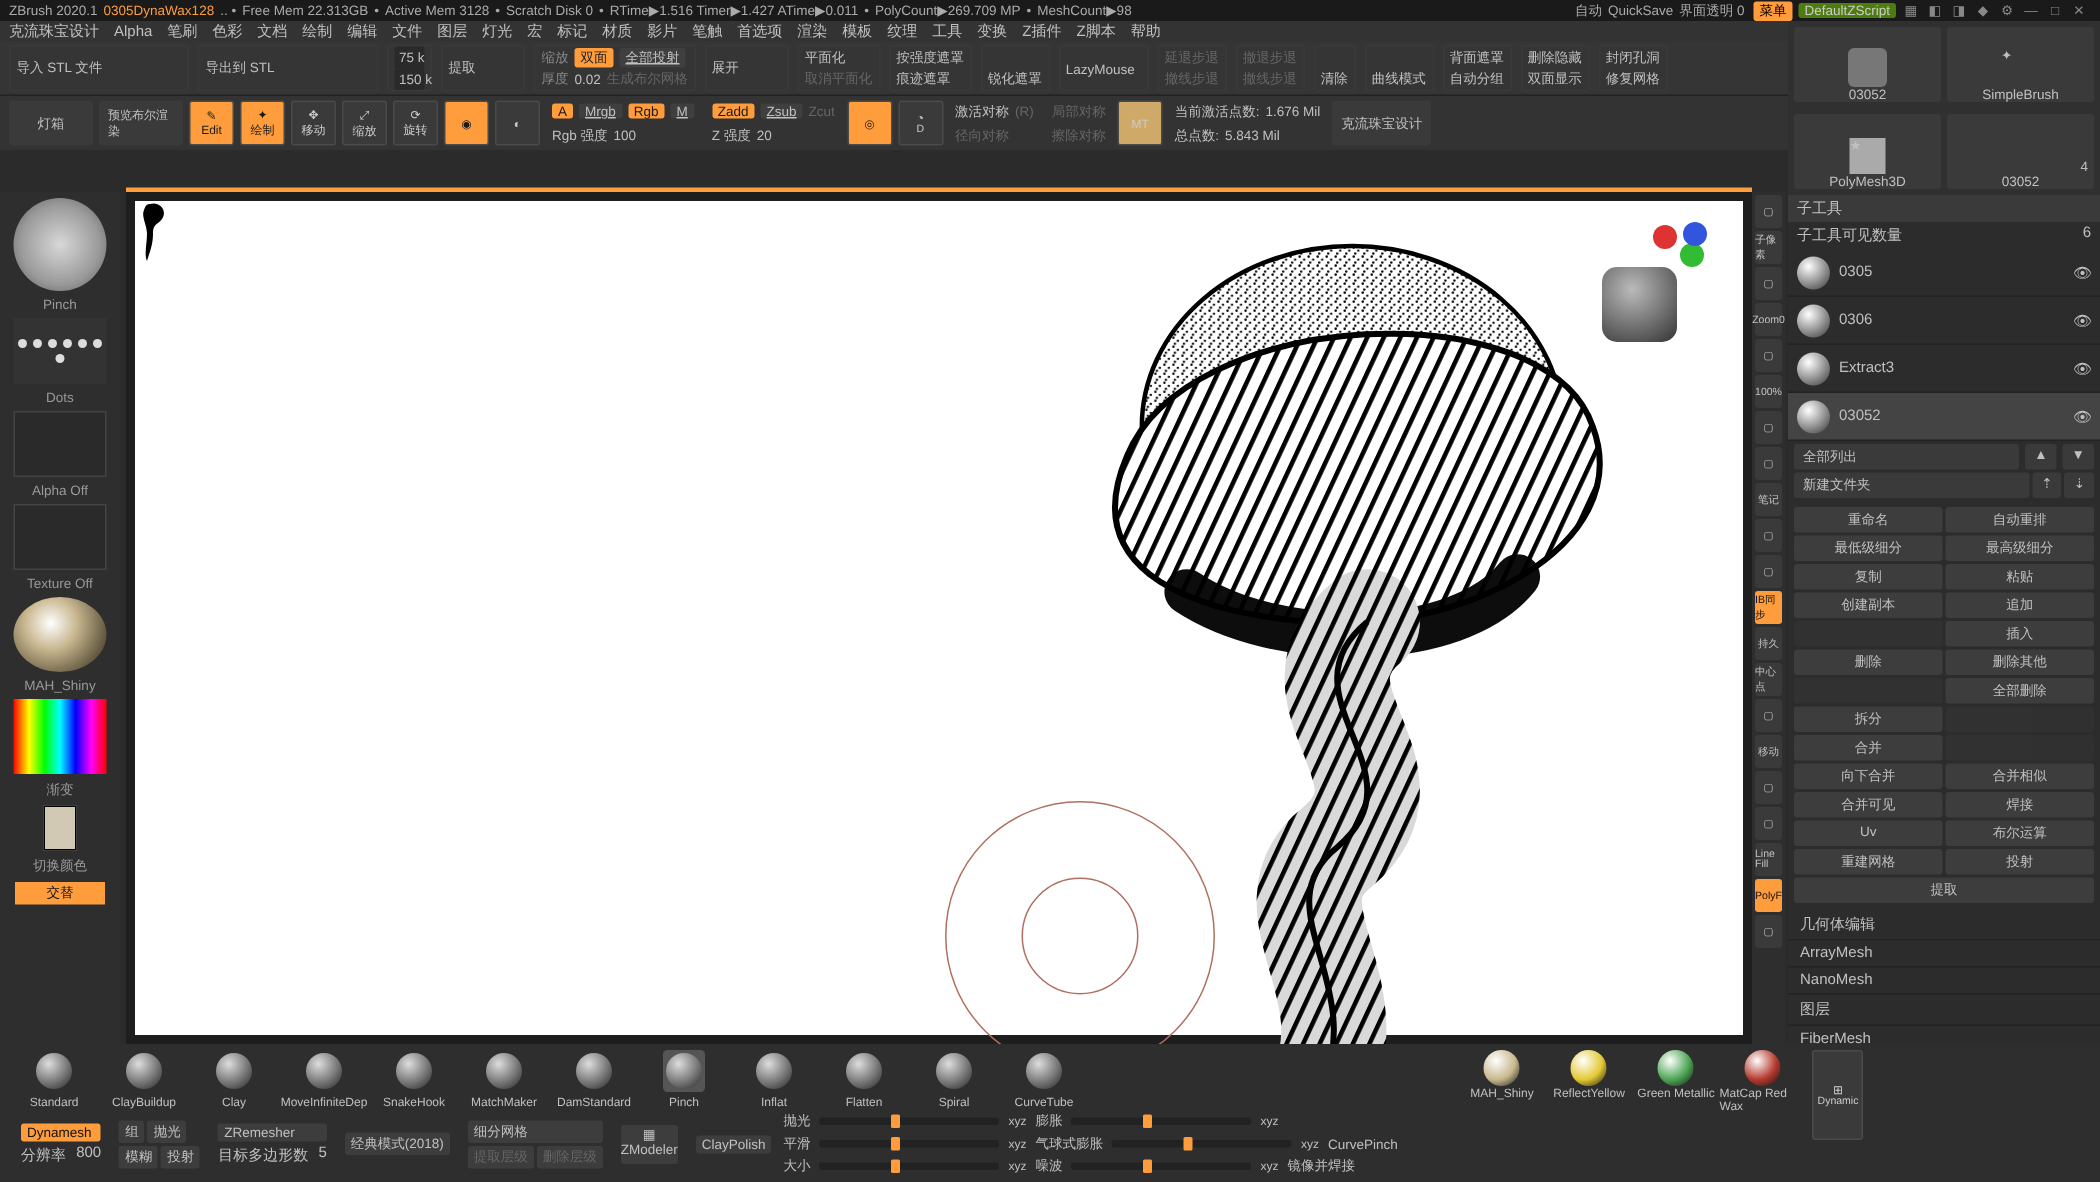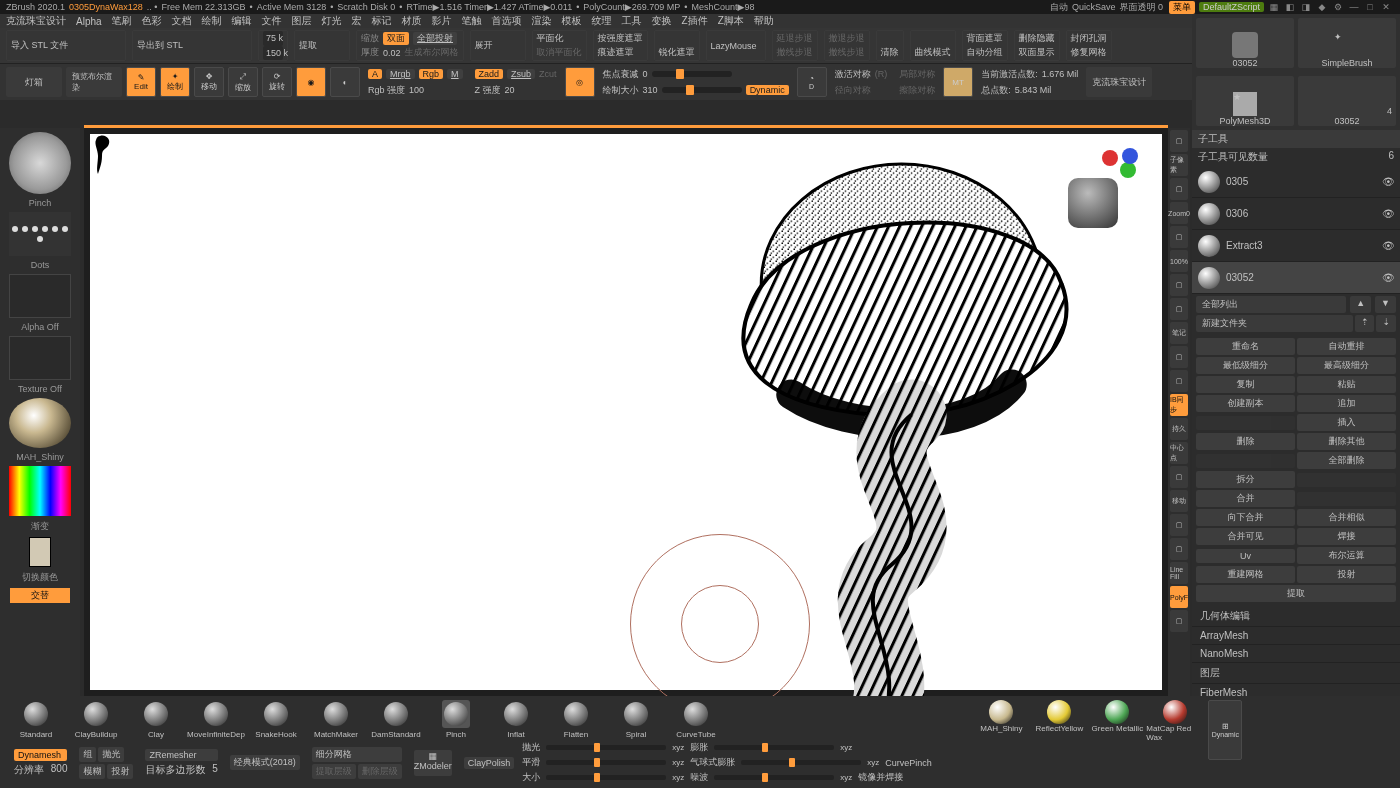--- a/index.html
+++ b/index.html
@@ -57,21 +57,21 @@
 
 .right-panel { position:absolute; right:0; top:14px; width:208px; bottom:0; background:#2c2c2c; display:flex; flex-direction:column; font-size:10px;}
 .right-panel .thumb-row { display:flex; gap:4px; padding:4px; background:#303030; }
 .right-panel .thumb-row .th { flex:1; height:50px; background:#3a3a3a; border-radius:2px; display:flex; flex-direction:column; align-items:center; justify-content:flex-end; font-size:9px;}
 .right-panel .section-title { background:#3a3a3a; padding:2px 6px; }
 .right-panel .subtool-list { }
 .right-panel .subtool-item { height:32px; display:flex; align-items:center; padding:0 6px; gap:6px; border-bottom:1px solid #222; }
 .right-panel .subtool-item .ball { width:22px;height:22px;border-radius:50%;background:radial-gradient(circle at 35% 30%,#fff,#999 50%,#333);}
 .right-panel .subtool-item .name { flex:1; }
 .right-panel .eye { width:12px; font-size:10px; }
-.right-panel .btn-grid { display:flex; flex-wrap:wrap; gap:2px; padding:4px;align-items:center; }
+.right-panel .btn-grid { display:flex; flex-wrap:wrap; gap:2px; padding:4px; }
 .right-panel .btn-grid .b { flex:1 0 46%; background:#3d3d3d; padding:2px 4px; border-radius:2px; font-size:9px; text-align:center;}
 .right-panel .section-list { display:flex; flex-direction:column; }
 .right-panel .section-list .row { padding:3px 8px; border-bottom:1px solid #222;}
 
 .bottom-shelf { position:absolute; left:0; right:0; bottom:0; height:92px; background:#2e2e2e; display:flex; align-items:flex-start; padding:4px 6px; gap:4px;}
 .brush-slot { width:60px; display:flex; flex-direction:column; align-items:center; font-size:8px; gap:2px;}
 .brush-slot .orb { width:24px;height:24px;border-radius:50%;background:radial-gradient(circle at 35% 30%,#ddd,#777 55%,#222);}
 .brush-slot.active .orb-wrap { background:#555; padding:2px; border-radius:3px;}
 .brush-slot .orb-wrap { padding:2px; }
 .mat-slot { width:58px; display:flex; flex-direction:column; align-items:center; font-size:8px;}
@@ -263,33 +263,20 @@
         <span class="orange-pill">Zadd</span>
         <span class="gray-pill">Zsub</span>
         <span class="dim">Zcut</span>
       </div>
     <div class="row">
         <span>Z 强度</span>
         <span>20</span>
       </div>
   </div>
   <div class="sq-btn active">◎</div>
-  <div class="wide-seg">
-    <div class="row">
-        <span>焦点衰减</span>
-        <span>0</span>
-        <div class="slider-track"></div>
-      </div>
-    <div class="row">
-        <span>绘制大小</span>
-        <span>310</span>
-        <div class="slider-track"></div>
-        <span class="orange-pill">Dynamic</span>
-      </div>
-  </div>
   <div class="sq-btn">◔<sub style="font-size:7px">D</sub></div>
   <div class="wide-seg">
     <div class="row">
         <span>激活对称</span>
         <span class="dim">(R)</span>
       </div>
     <div class="row dim">
         <span>径向对称</span>
       </div>
   </div>

